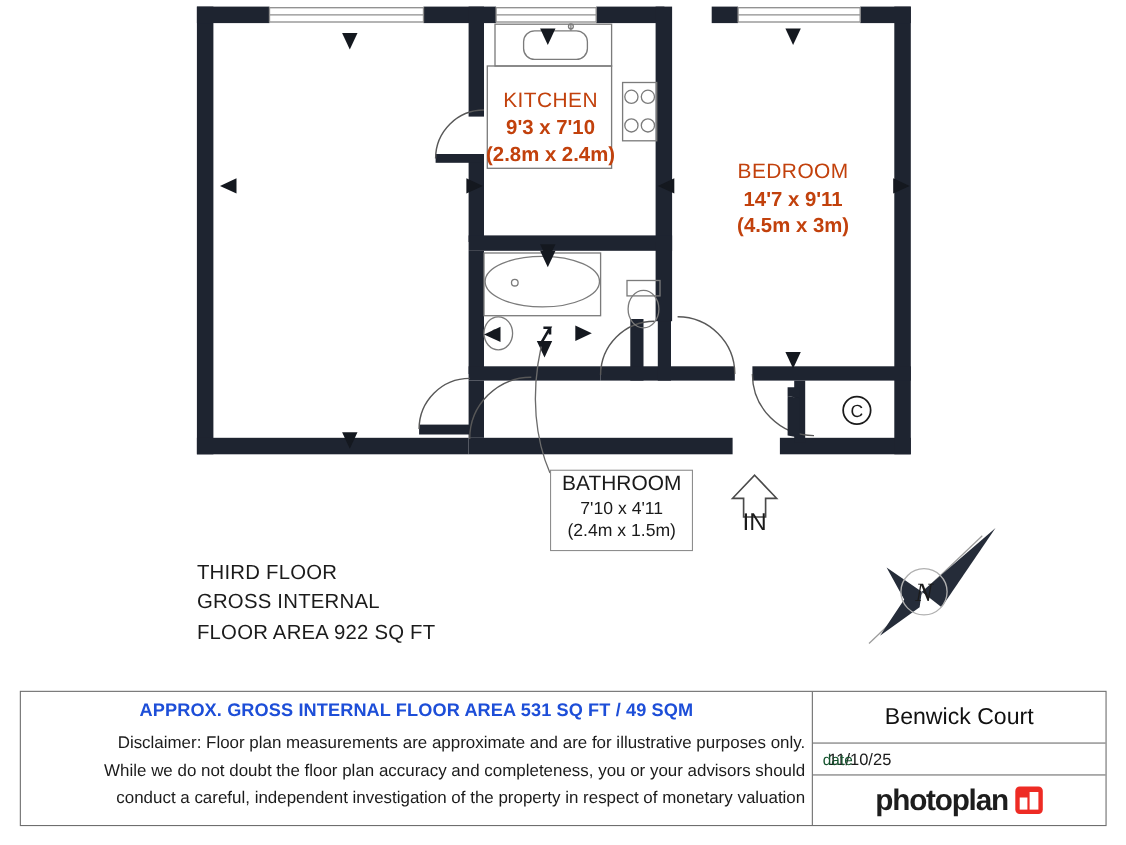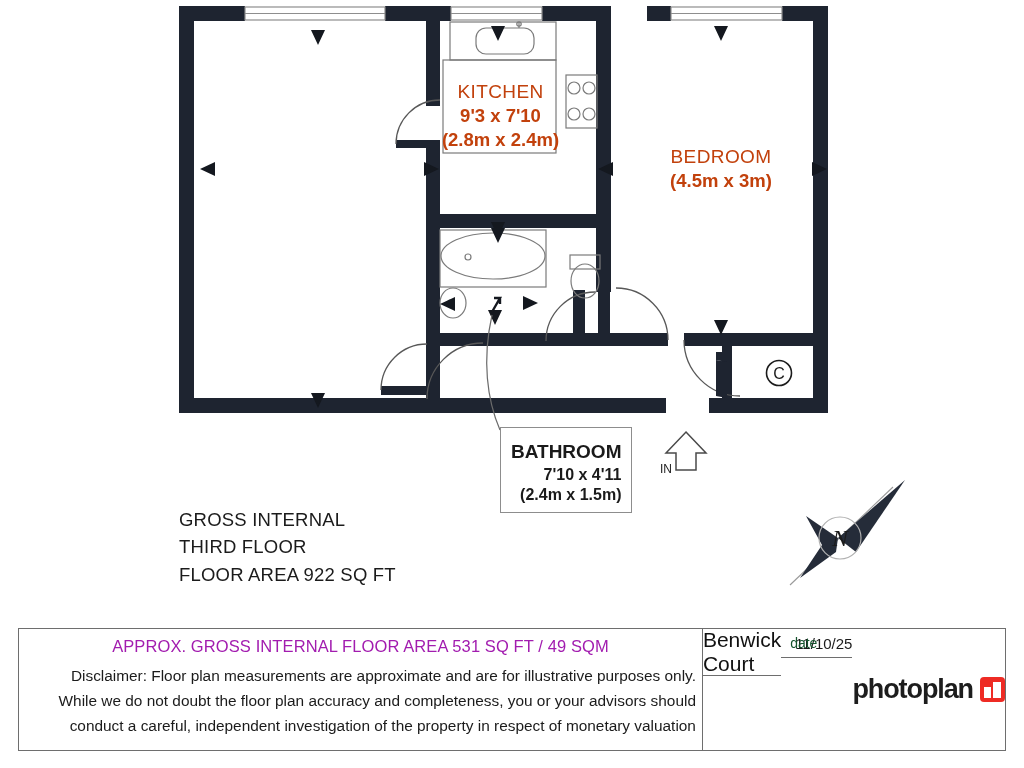--- a/index.html
+++ b/index.html
@@ -47,25 +47,24 @@
   .room-label .rl-imp,
   .room-label .rl-met {
     font-size: 18.5px;
     font-weight: bold;
   }
 
   .boxed-label {
     position: absolute;
     background: #ffffff;
     border: 1.4px solid #8d8d8d;
-    text-align: right;
+    text-align: center;
     line-height: 1.3;
-    padding: 12px 10px 6px 10px;
+    padding: 0 10px 6px 10px;
     white-space: nowrap;
-    font-weight: bold;
   }
   .boxed-label .rl-name { font-size: 19px; }
   .boxed-label .rl-imp,
   .boxed-label .rl-met { font-size: 16px; }
 
   .floor-note {
     position: absolute;
     left: 179px;
     top: 506px;
     font-size: 18.5px;
@@ -73,21 +72,22 @@
     letter-spacing: 0.2px;
     color: #1b1b1b;
     white-space: nowrap;
   }
 
   .in-label {
     position: absolute;
     left: 660px;
     top: 462px;
     width: 52px;
-    font-size: 12px;
+    text-align: center;
+    font-size: 22px;
     color: #1b1b1b;
   }
 
   
   #footer {
     position: absolute;
     left: 18px;
     top: 628px;
     width: 988px;
     height: 123px;
@@ -98,35 +98,35 @@
   }
   #footer-left {
     width: 720px;
     box-sizing: border-box;
     border-right: 1.5px solid #6e6e6e;
     padding: 8px 6px 4px 6px;
   }
   #footer-area-title {
     text-align: center;
     font-size: 16.5px;
-    font-weight: normal;
+    font-weight: bold;
     letter-spacing: 0.1px;
     margin-bottom: 7px;
-    color: #a21caf;
+    color: #1d4ed8;
   }
   .disclaimer-line {
     text-align: right;
     font-size: 15.4px;
     line-height: 1.63;
     color: #1b1b1b;
   }
   #footer-right {
     flex: 1;
     display: flex;
-    flex-direction: row;
+    flex-direction: column;
   }
   #prop-name {
     height: 46px;
     border-bottom: 1.3px solid #6e6e6e;
     display: flex;
     align-items: center;
     justify-content: center;
     font-size: 21px;
     color: #111;
   }
@@ -342,32 +342,33 @@
 
 
   <div class="room-label" style="left:413px; top:80px; width:175px;">
     <div class="rl-name">KITCHEN</div>
     <div class="rl-imp">9'3 x 7'10</div>
     <div class="rl-met">(2.8m x 2.4m)</div>
   </div>
 
   <div class="room-label" style="left:632px; top:145px; width:178px;">
     <div class="rl-name">BEDROOM</div>
+    <div class="rl-imp">14'7 x 9'11</div>
     <div class="rl-met">(4.5m x 3m)</div>
   </div>
 
   <div class="boxed-label" style="left:500px; top:427px;">
     <div class="rl-name">BATHROOM</div>
     <div class="rl-imp">7'10 x 4'11</div>
     <div class="rl-met">(2.4m x 1.5m)</div>
   </div>
 
   <div class="floor-note">
+    <div>THIRD FLOOR</div>
     <div>GROSS INTERNAL</div>
-    <div>THIRD FLOOR</div>
     <div>FLOOR AREA 922 SQ FT</div>
   </div>
 
   <div class="in-label">IN</div>
 
 </div>
 
 <div id="footer">
 
   <div id="footer-left">

